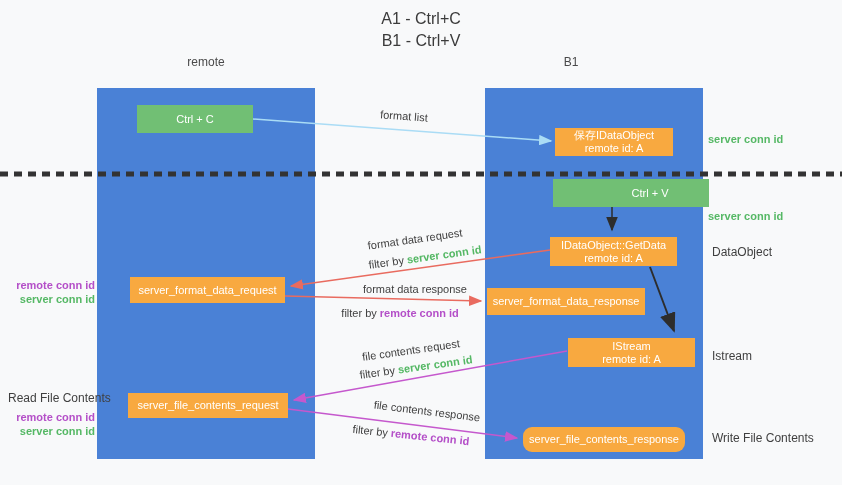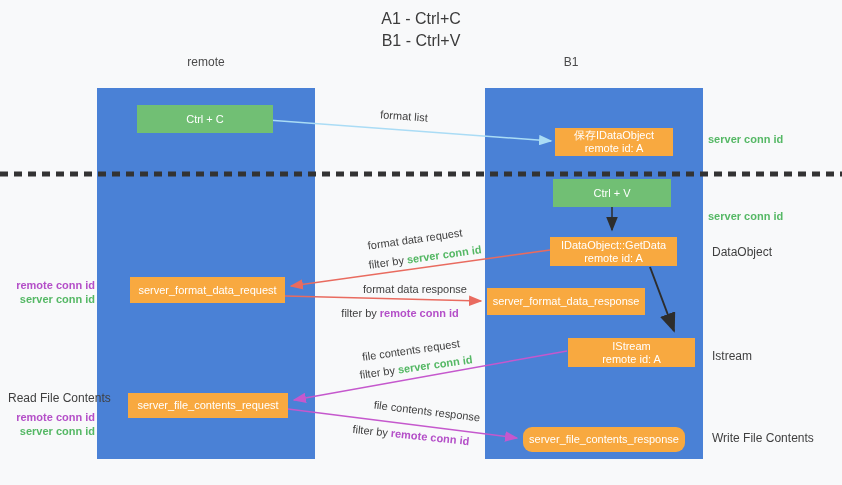--- a/index.html
+++ b/index.html
@@ -59,30 +59,30 @@
     <line x1="0" y1="174" x2="842" y2="174" stroke="#333333" stroke-width="5" stroke-dasharray="8 6"></line>
     <line x1="253" y1="119" x2="551" y2="141" stroke="#aadcf5" stroke-width="1.5" marker-end="url(#mk-blue)"></line>
     <line x1="612" y1="207" x2="612" y2="230" stroke="#2d2d2d" stroke-width="1.5" marker-end="url(#mk-black)"></line>
     <line x1="550" y1="250" x2="291" y2="286" stroke="#e96b5f" stroke-width="1.5" marker-end="url(#mk-red)"></line>
     <line x1="285" y1="296" x2="481" y2="301" stroke="#e96b5f" stroke-width="1.5" marker-end="url(#mk-red)"></line>
     <line x1="650" y1="267" x2="674" y2="331" stroke="#2d2d2d" stroke-width="2" marker-end="url(#mk-black)"></line>
     <line x1="567" y1="351" x2="294" y2="400" stroke="#c558cd" stroke-width="1.5" marker-end="url(#mk-magenta)"></line>
     <line x1="288" y1="409" x2="517" y2="438" stroke="#c558cd" stroke-width="1.5" marker-end="url(#mk-magenta)"></line>
   </svg>
 
-  <div class="node green-box" style="left:137px;top:105px;width:136px;height:28px;">
+  <div class="node green-box" style="left:137px;top:105px;width:116px;height:28px;">
     <div>Ctrl + C</div>
   </div>
 
   <div class="node orange-box" style="left:555px;top:128px;width:118px;height:28px;">
     <div>保存IDataObject</div>
     <div>remote id: A</div>
   </div>
 
-  <div class="node green-box" style="left:553px;top:179px;width:118px;height:28px;">
+  <div class="node green-box" style="left:553px;top:179px;width:118px;height:28px;padding-left:38px;">
     <div>Ctrl + V</div>
   </div>
 
   <div class="node orange-box" style="left:550px;top:237px;width:127px;height:29px;">
     <div>IDataObject::GetData</div>
     <div>remote id: A</div>
   </div>
 
   <div class="node orange-box" style="left:130px;top:277px;width:155px;height:26px;">
     <div>server_format_data_request</div>

